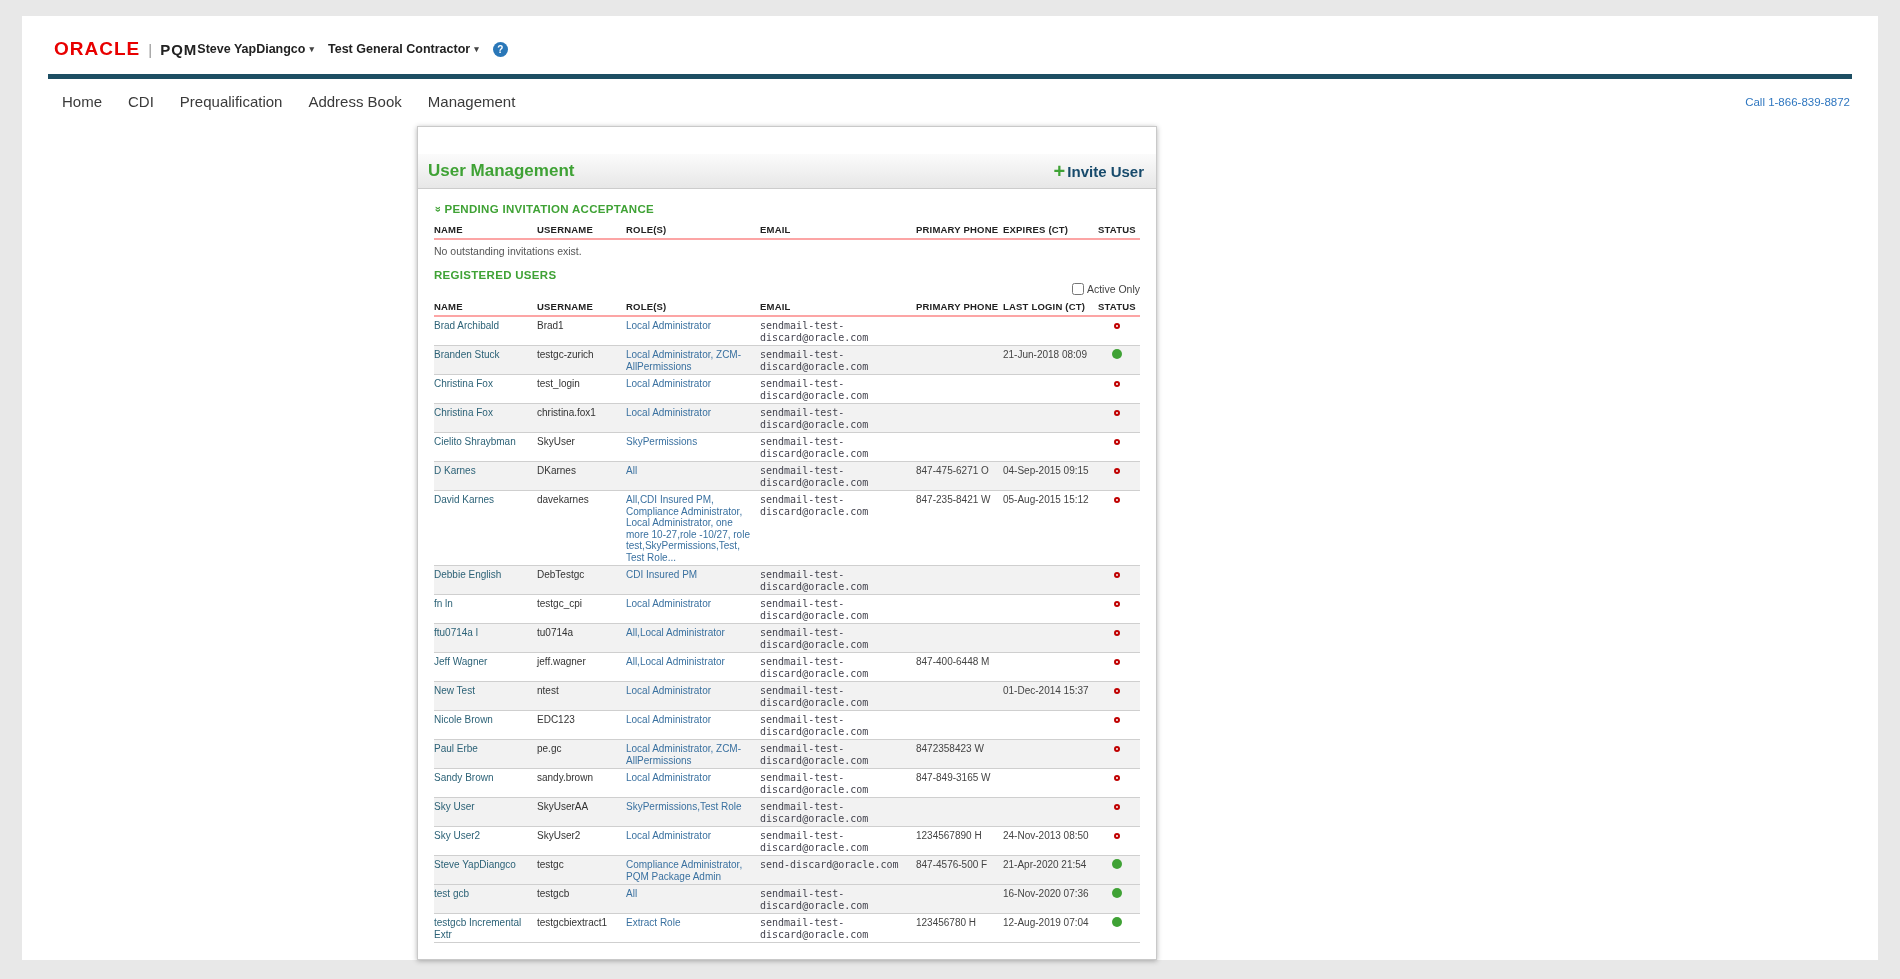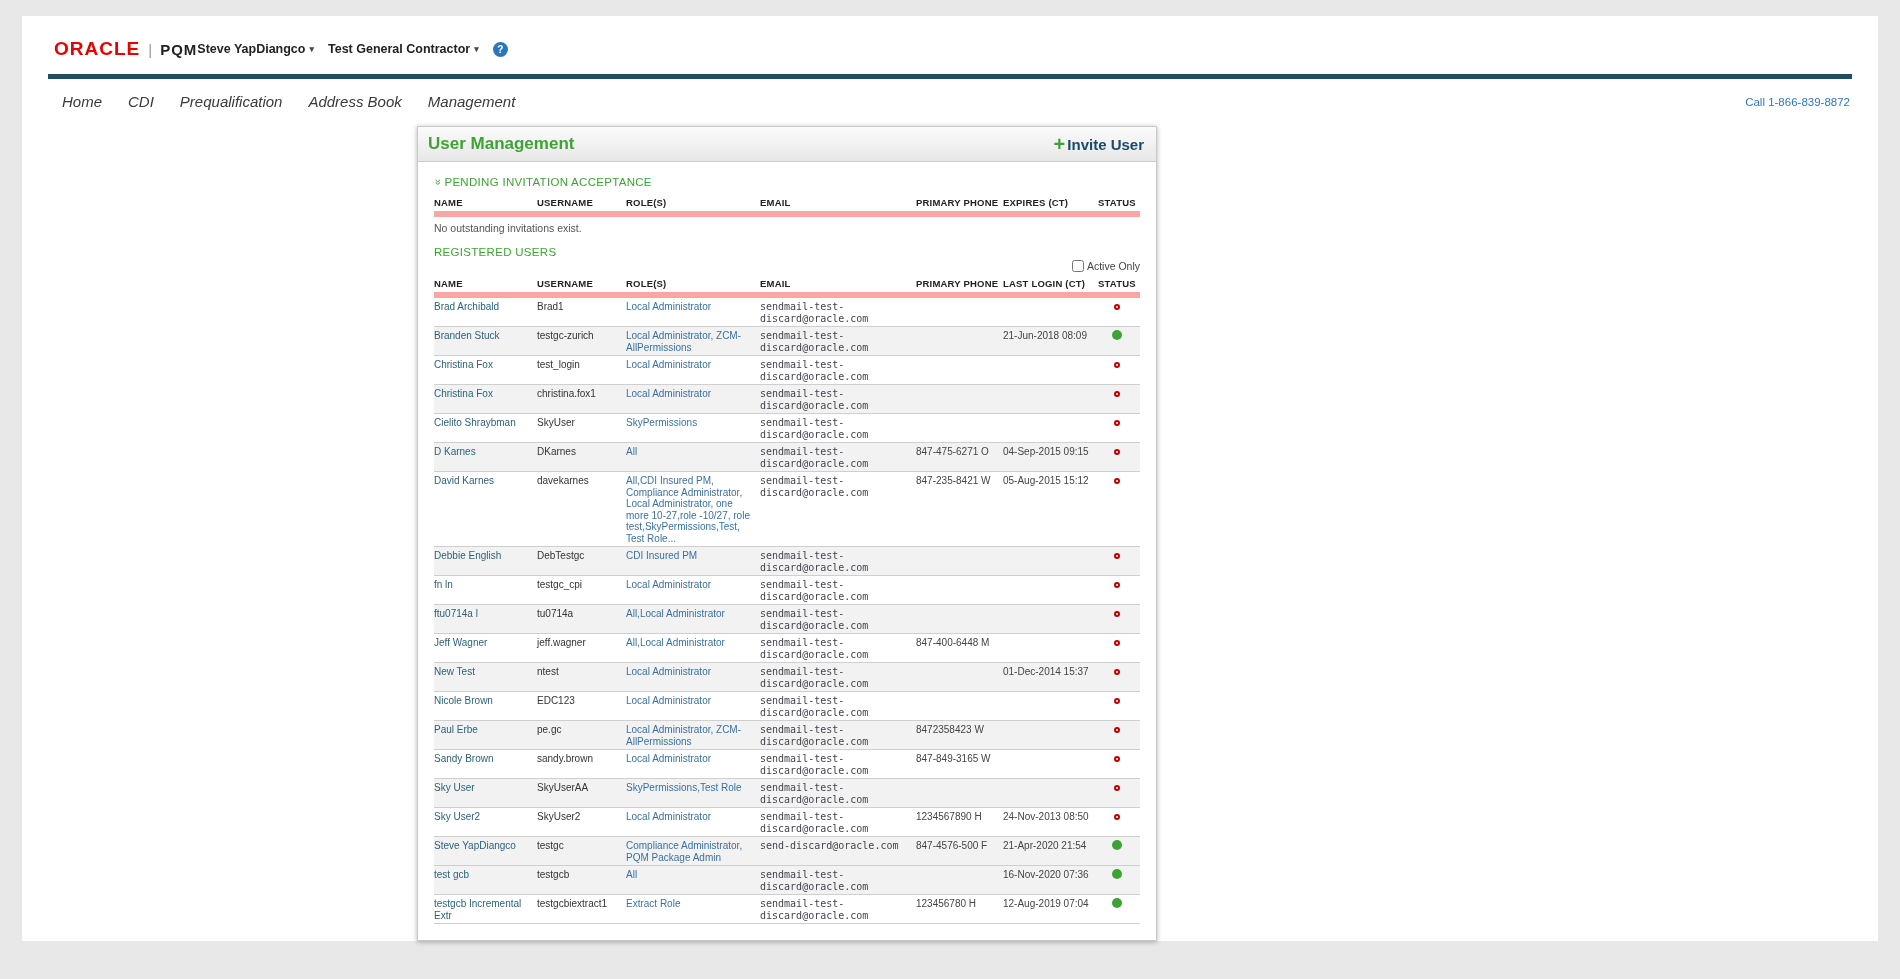--- a/index.html
+++ b/index.html
@@ -16,41 +16,41 @@
   .header-right { display: flex; align-items: center; gap: 14px; font-size: 12.5px; color: #222; }
   .menu { cursor: pointer; display: flex; align-items: center; gap: 4px; font-weight: bold; }
   .caret { font-size: 9px; color: #444; }
   .help-icon { width: 15px; height: 15px; border-radius: 50%; background: #2a77b8; color: #fff;
     font-size: 10px; font-weight: bold; display: inline-flex; align-items: center; justify-content: center; cursor: pointer; }
 
   .navy-bar { height: 5px; background: #1d4e63; margin: 0 26px; }
 
   
   .nav-row { display: flex; justify-content: space-between; align-items: center; padding: 14px 28px 14px 40px; }
-  nav { display: flex; gap: 26px; font-style: italic; }
+  nav { display: flex; gap: 26px; }
   .nav-item { font-size: 15px; color: #3a3a3a; text-decoration: none; cursor: pointer; }
   .call-link { font-size: 11.5px; color: #2f77c0; text-decoration: none; cursor: pointer; }
 
   
   .panel { width: 740px; margin: 2px 0 0 395px; border: 1px solid #c9c9c9; background: #fff;
     box-shadow: 0 1px 5px rgba(0,0,0,0.3); }
   .panel-header { display: flex; justify-content: space-between; align-items: center;
-    background: linear-gradient(#fbfbfb, #e7e7e7); border-bottom: 1px solid #ccc; padding: 7px 12px 7px 10px; }
+    background: linear-gradient(#fbfbfb, #e7e7e7); border-bottom: 1px solid #ccc; padding: 7px 12px 7px 10px; margin-top: 27px; }
   .panel-title { color: #3fa235; font-size: 17px; font-weight: bold; }
   .invite { display: flex; align-items: center; gap: 2px; cursor: pointer; }
   .invite .plus { color: #3fa235; font-size: 20px; font-weight: bold; line-height: 16px; }
   .invite .invite-label { color: #174a6b; font-size: 15px; font-weight: bold; }
   .panel-body { padding: 10px 16px 16px 16px; }
 
-  .section-heading { color: #3fa235; font-size: 11.5px; font-weight: normal; letter-spacing: 0.3px; margin: 4px 0 6px 0; display: flex; align-items: center; gap: 4px; }
+  .section-heading { color: #3fa235; font-size: 11.5px; font-weight: bold; letter-spacing: 0.3px; margin: 4px 0 6px 0; display: flex; align-items: center; gap: 4px; }
   .chev { display: inline-block; transform: rotate(-90deg); font-size: 11px; color: #3fa235; cursor: pointer; }
 
   table.grid { width: 706px; table-layout: fixed; border-collapse: collapse; }
   table.grid th { text-align: left; font-size: 9.5px; font-weight: bold; color: #222; letter-spacing: 0.2px;
-    padding: 3px 4px 3px 0; border-bottom: 6px solid #fca5a5; }
+    padding: 3px 4px 3px 0; border-bottom: 2px solid #fca5a5; }
   table.grid td { font-size: 10px; line-height: 1.15; vertical-align: top; padding: 3px 4px 2px 0; border-bottom: 1px solid #cfcfcf; }
   tr.alt td { background: #f2f2f2; }
   .col0 { width: 103px; } .col1 { width: 89px; } .col2 { width: 134px; } .col3 { width: 156px; }
   .col4 { width: 87px; } .col5 { width: 95px; margin-top: 28px; } .col6 { width: 42px; text-align: center; }
   td.name { color: #2c6277; cursor: pointer; }
   td.username { color: #333; }
   td.roles { color: #3a71a0; }
   td.email { font-family: "DejaVu Sans Mono", monospace; font-size: 9.5px; color: #44444f; }
   td.phone, td.login { color: #444; }
   .dot { display: inline-block; border-radius: 50%; }

